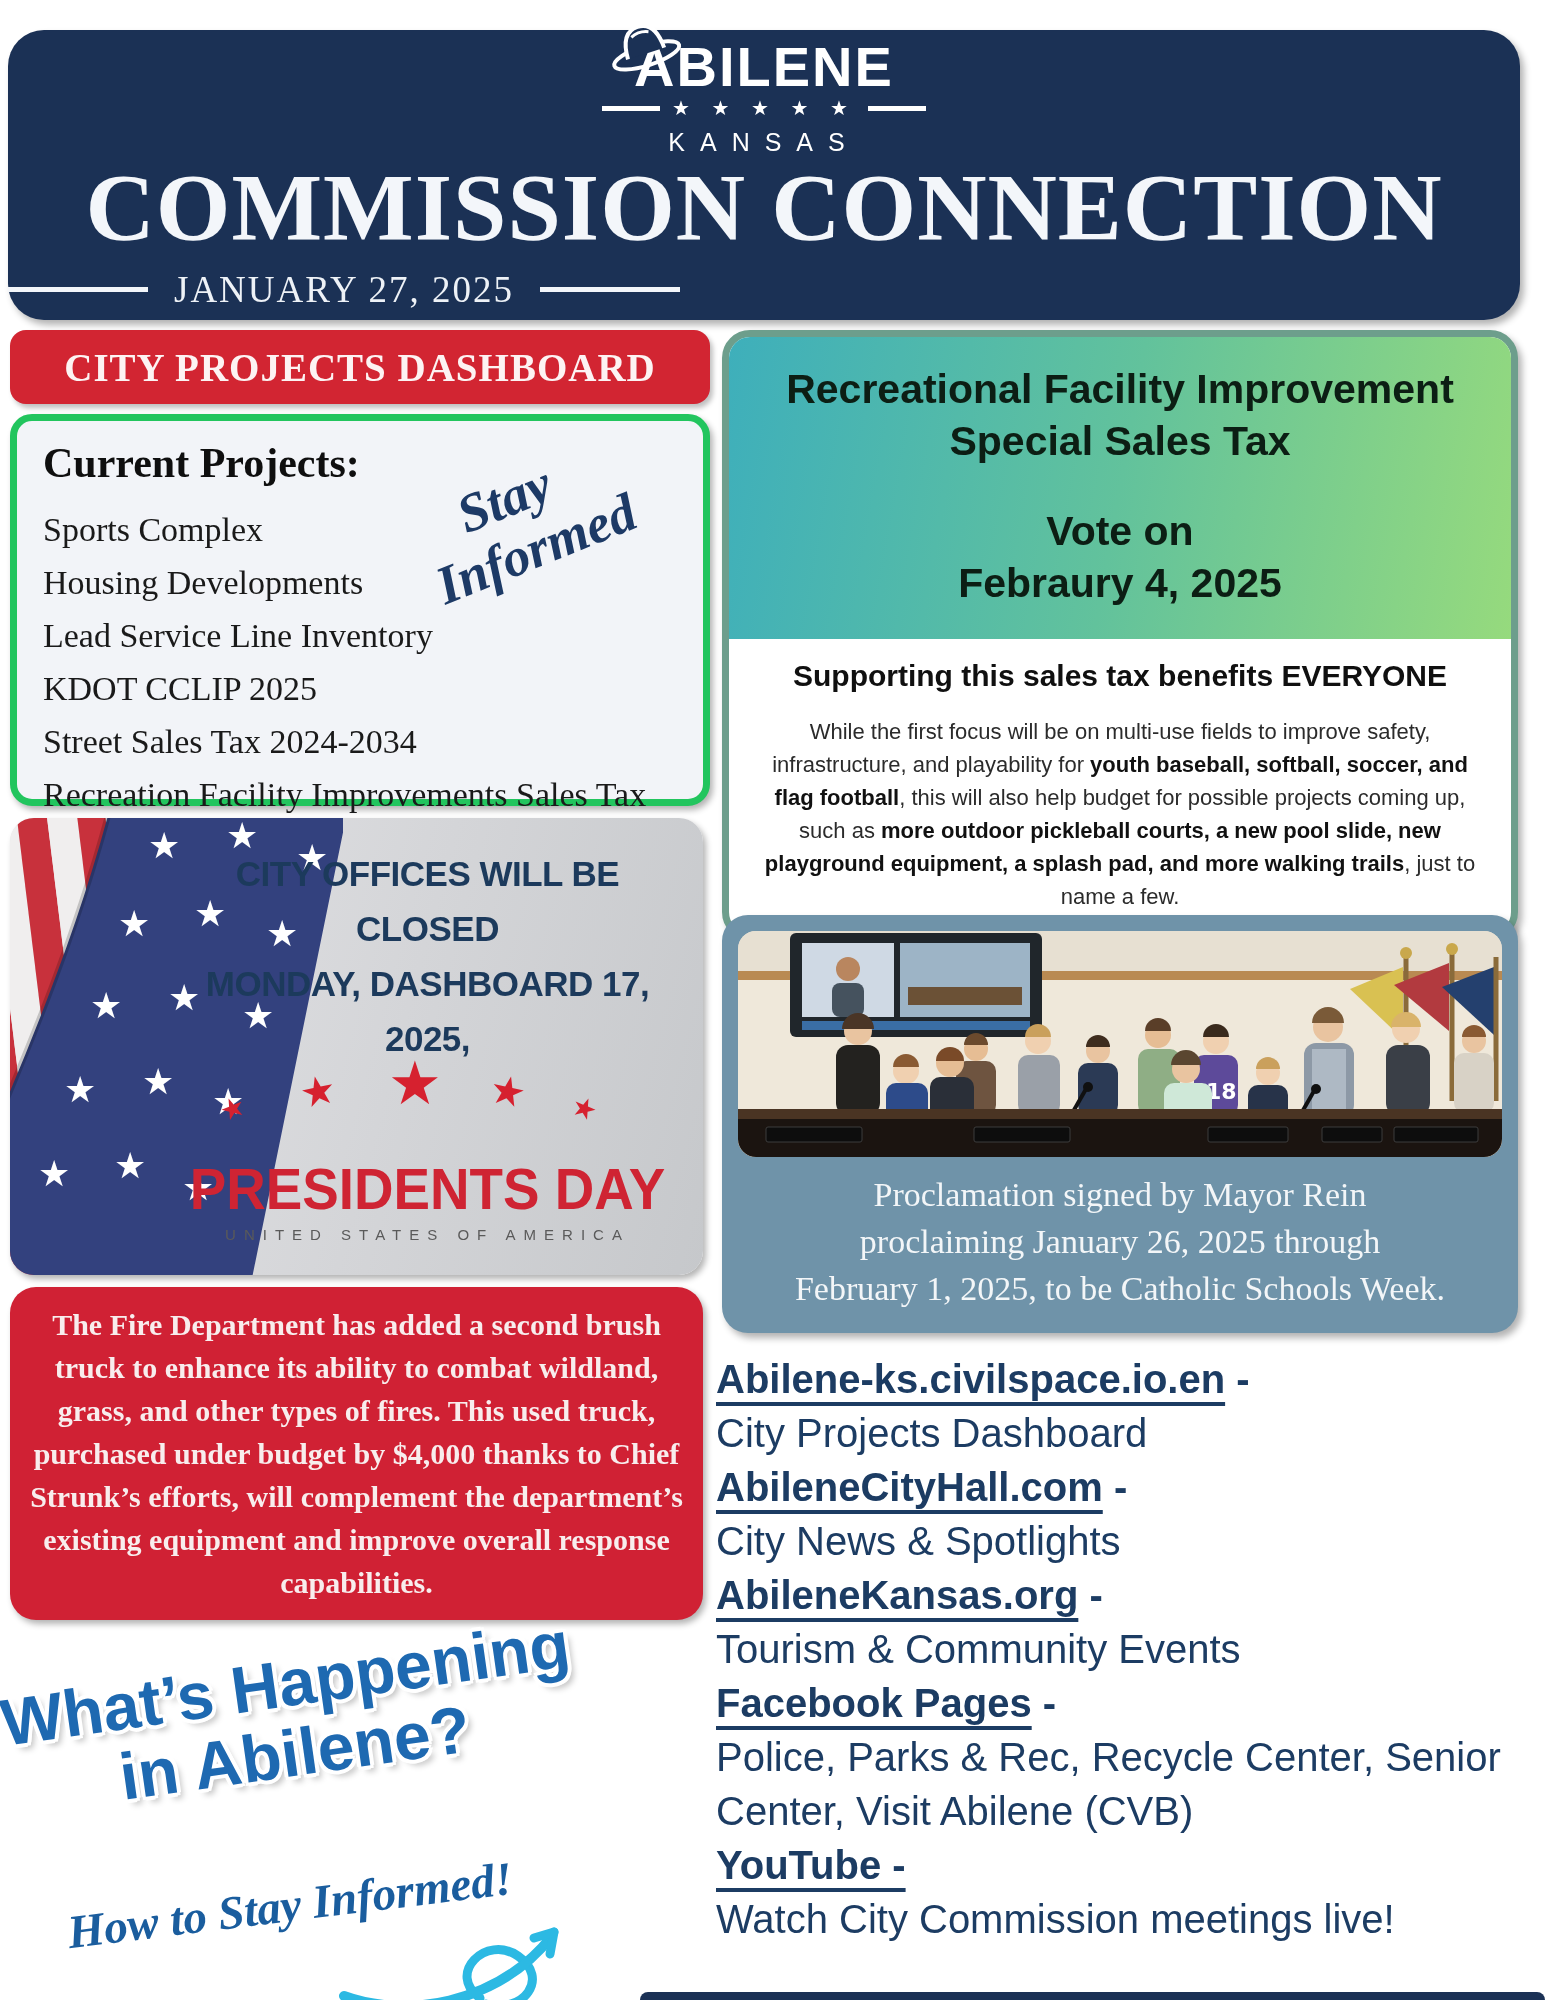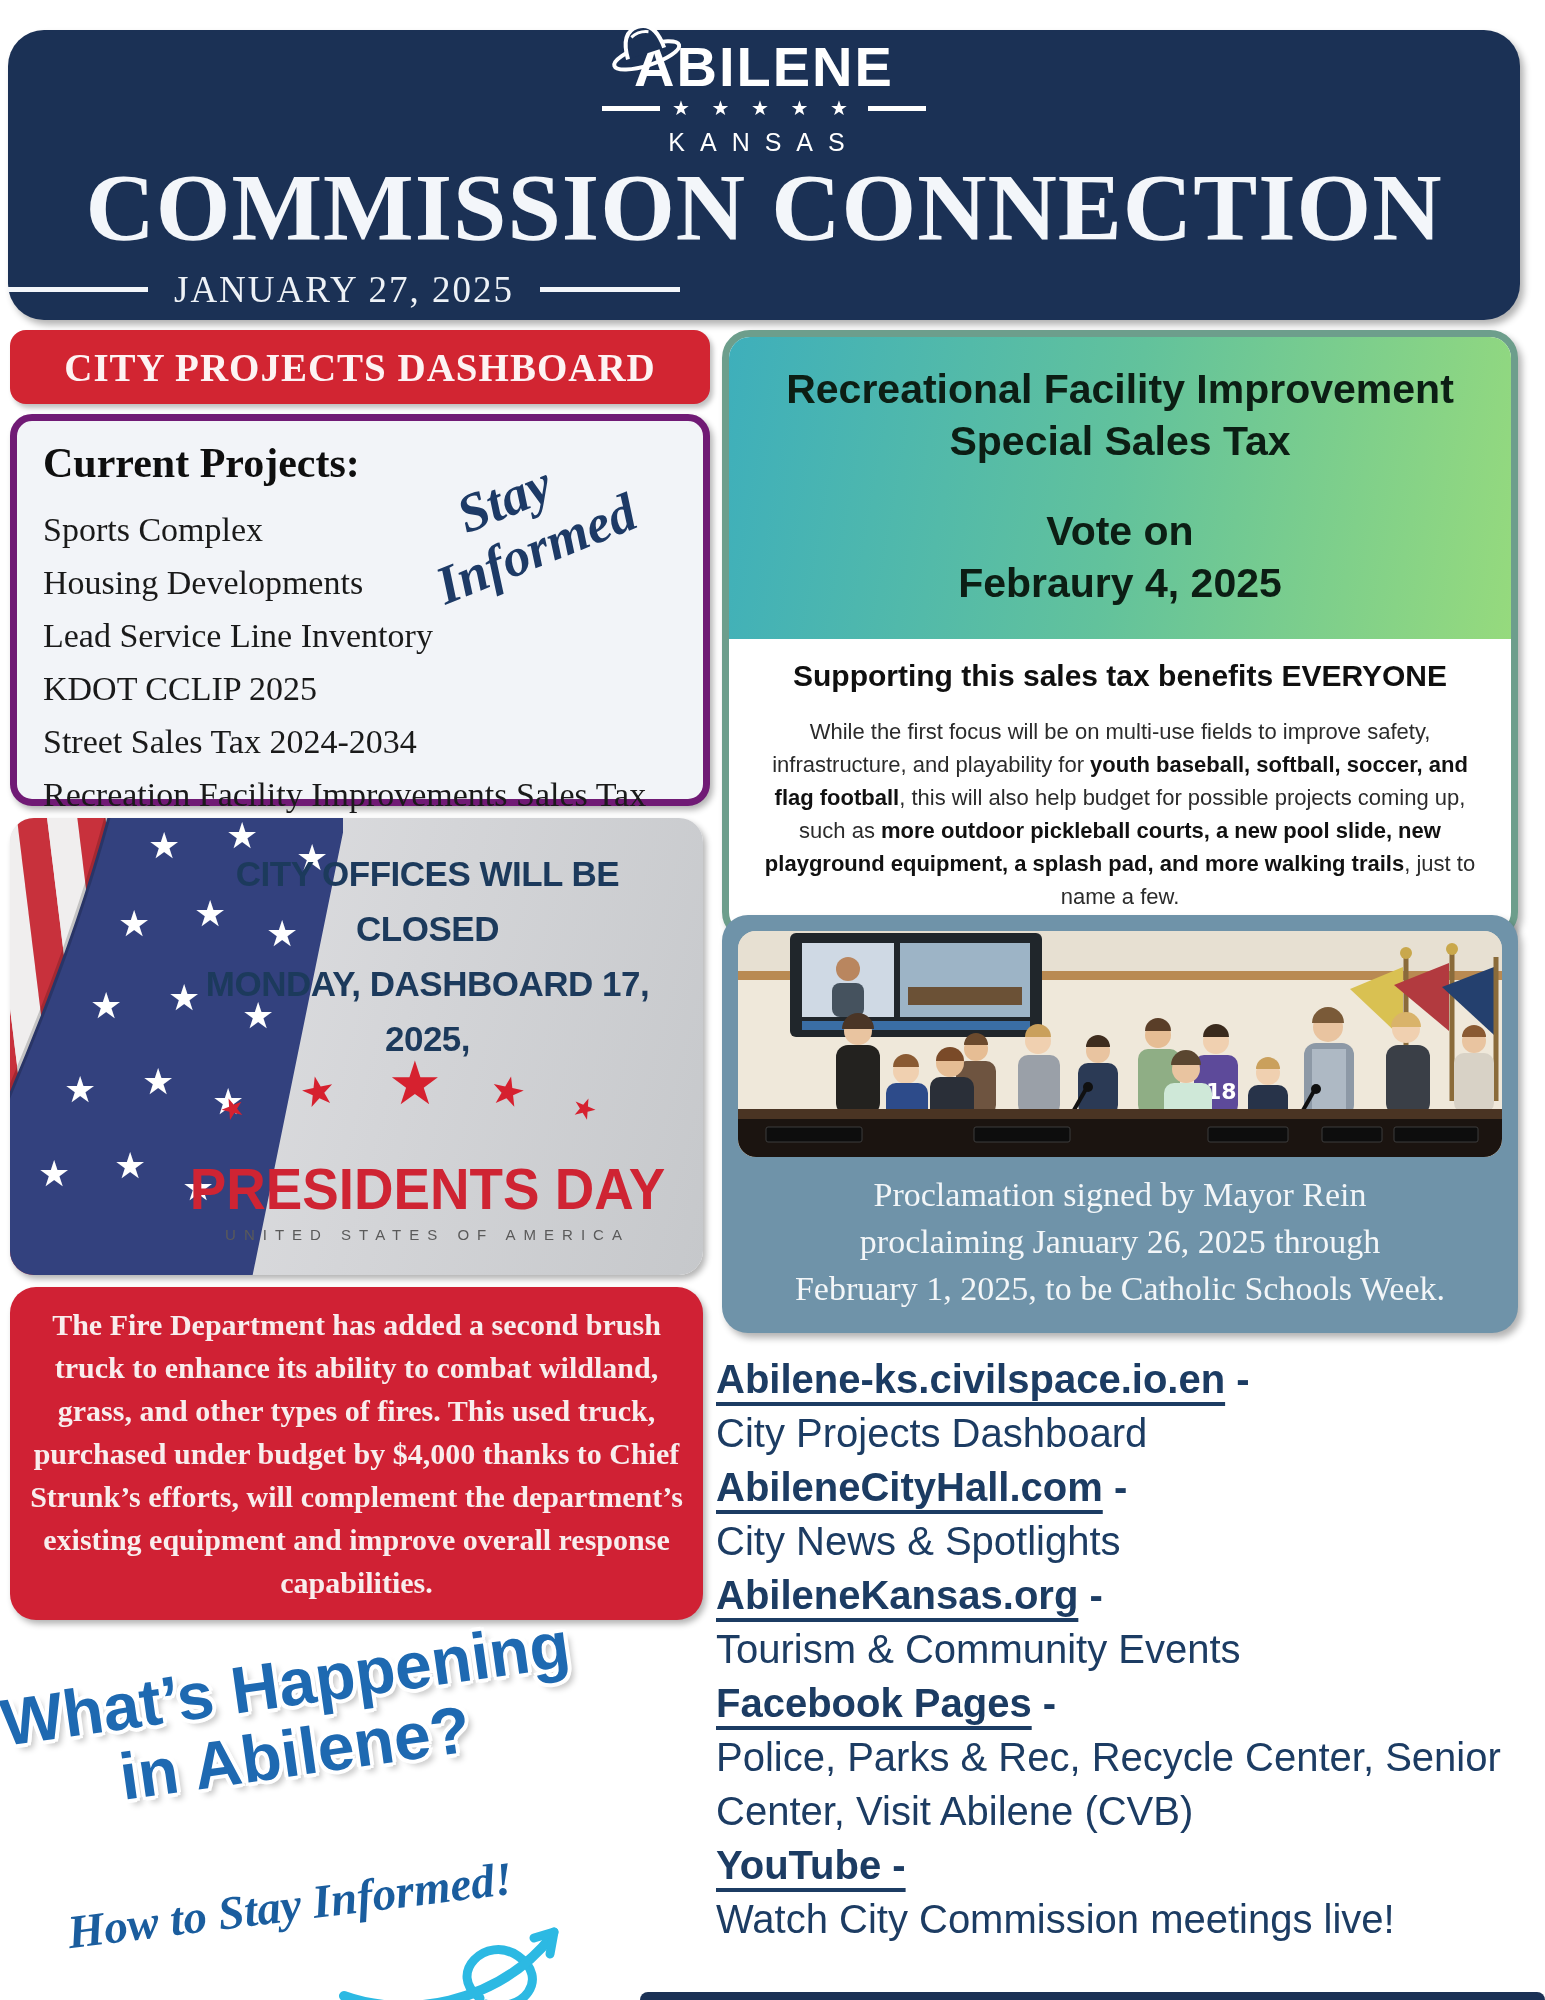--- a/index.html
+++ b/index.html
@@ -21,21 +21,21 @@
   .date-row { position:absolute; left:0; top:238px; width:100%; display:flex; align-items:center; gap:26px; }
   .date-line { width:140px; height:5px; background:#f3f6fa; }
   .masthead-date { font-family:"Liberation Serif", serif; font-size:37px; color:#eef2f7; letter-spacing:2px; }
 
   
   .red-banner { position:absolute; left:10px; top:330px; width:700px; height:74px; background:#d22532;
             border-radius:16px; display:flex; align-items:center; justify-content:center;
             font-family:"Liberation Serif", serif; font-weight:700; font-size:39px; color:#fdf3f3; letter-spacing:1px;
             box-shadow:3px 4px 5px rgba(0,0,0,.25); }
   .projects-box { position:absolute; left:10px; top:414px; width:700px; height:392px; background:#f2f4f8;
-            border:7px solid #701a75; border-radius:22px; box-shadow:3px 4px 6px rgba(0,0,0,.3); }
+            border:7px solid #22c55e; border-radius:22px; box-shadow:3px 4px 6px rgba(0,0,0,.3); }
   .projects-heading { position:absolute; left:26px; top:18px; font-family:"Liberation Serif", serif; font-weight:700;
             font-size:42px; color:#0f0f0f; }
   .projects-list { position:absolute; left:26px; top:82px; font-family:"Liberation Serif", serif; font-size:34px;
             color:#1a1a1a; line-height:53px; white-space:nowrap; }
   .stay-note { position:absolute; left:400px; top:26px; width:300px; transform:rotate(-22deg);
             font-family:"Liberation Serif", serif; font-style:italic; font-weight:700; font-size:54px;
             color:#1d3a66; line-height:58px; }
   .stay-note .l1 { padding-left:46px; }
 
   

